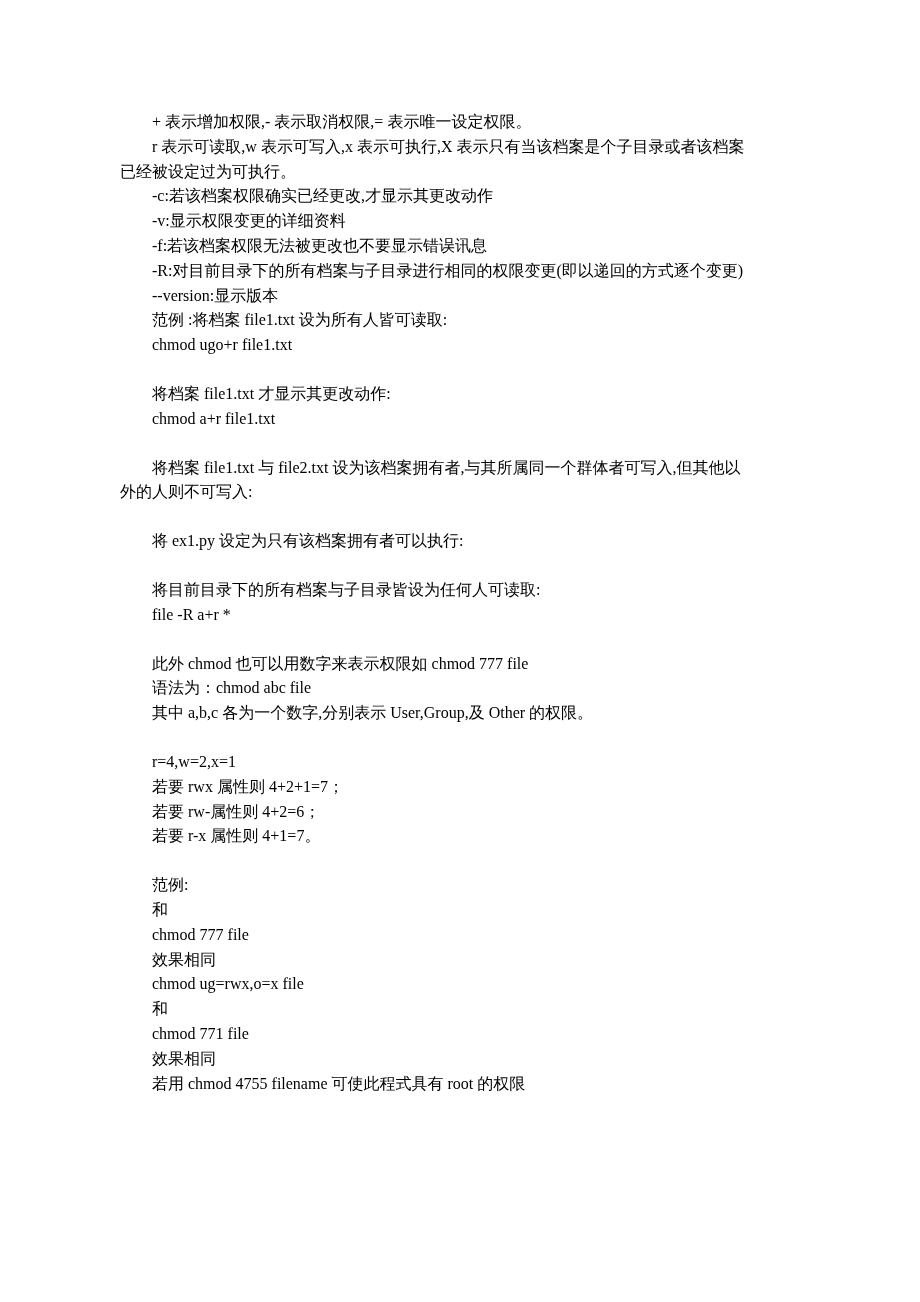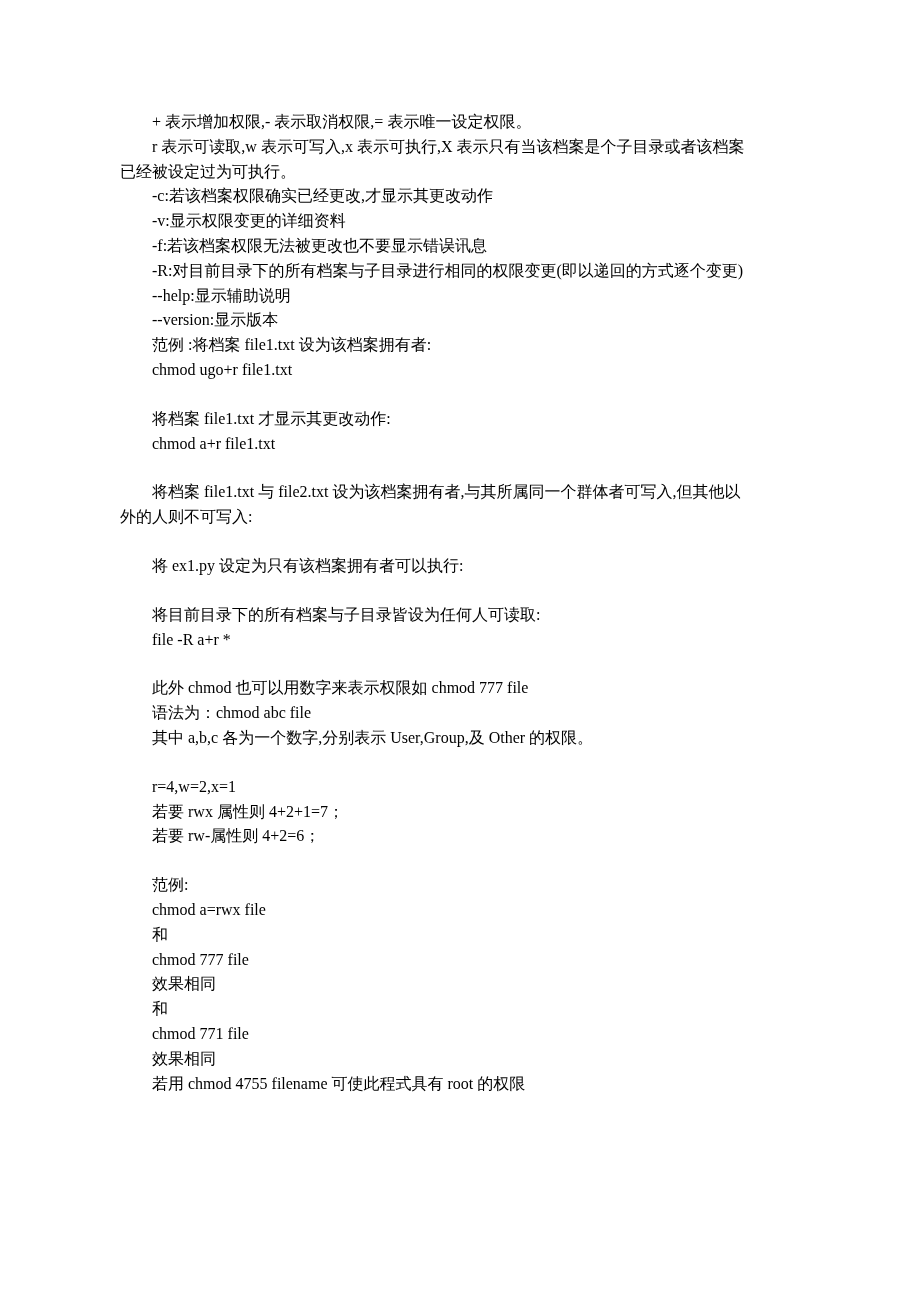--- a/index.html
+++ b/index.html
@@ -22,46 +22,46 @@
 <body>
 
 <div class="content" id="doc">
     <span class="indent">+ 表示增加权限,- 表示取消权限,= 表示唯一设定权限。</span>
     <span class="indent">r 表示可读取,w 表示可写入,x 表示可执行,X 表示只有当该档案是个子目录或者该档案</span>
     <span class="no-indent">已经被设定过为可执行。</span>
     <span class="indent">-c:若该档案权限确实已经更改,才显示其更改动作</span>
     <span class="indent">-v:显示权限变更的详细资料</span>
     <span class="indent">-f:若该档案权限无法被更改也不要显示错误讯息</span>
     <span class="indent">-R:对目前目录下的所有档案与子目录进行相同的权限变更(即以递回的方式逐个变更)</span>
-    <span class="indent">--help:显示辅助说明</span>
     <span class="indent">--version:显示版本</span>
-    <span class="indent">范例 :将档案 file1.txt 设为该档案拥有者:</span>
+    <span class="indent">范例 :将档案 file1.txt 设为所有人皆可读取:</span>
     <span class="indent">chmod ugo+r file1.txt</span>
     <span class="blank"></span>
     <span class="indent">将档案 file1.txt 才显示其更改动作:</span>
     <span class="indent">chmod a+r file1.txt</span>
     <span class="blank"></span>
     <span class="indent">将档案 file1.txt 与 file2.txt 设为该档案拥有者,与其所属同一个群体者可写入,但其他以</span>
     <span class="no-indent">外的人则不可写入:</span>
     <span class="blank"></span>
     <span class="indent">将 ex1.py 设定为只有该档案拥有者可以执行:</span>
     <span class="blank"></span>
     <span class="indent">将目前目录下的所有档案与子目录皆设为任何人可读取:</span>
     <span class="indent">file -R a+r *</span>
     <span class="blank"></span>
     <span class="indent">此外 chmod 也可以用数字来表示权限如 chmod 777 file</span>
     <span class="indent">语法为：chmod abc file</span>
     <span class="indent">其中 a,b,c 各为一个数字,分别表示 User,Group,及 Other 的权限。</span>
     <span class="blank"></span>
     <span class="indent">r=4,w=2,x=1</span>
     <span class="indent">若要 rwx 属性则 4+2+1=7；</span>
     <span class="indent">若要 rw-属性则 4+2=6；</span>
+    <span class="indent">若要 r-x 属性则 4+1=7。</span>
     <span class="blank"></span>
     <span class="indent">范例:</span>
-    <span class="indent">chmod a=rwx file</span>
     <span class="indent">和</span>
     <span class="indent">chmod 777 file</span>
     <span class="indent">效果相同</span>
+    <span class="indent">chmod ug=rwx,o=x file</span>
     <span class="indent">和</span>
     <span class="indent">chmod 771 file</span>
     <span class="indent">效果相同</span>
     <span class="indent">若用 chmod 4755 filename 可使此程式具有 root 的权限</span>
   </div>
 
 </body></html>

